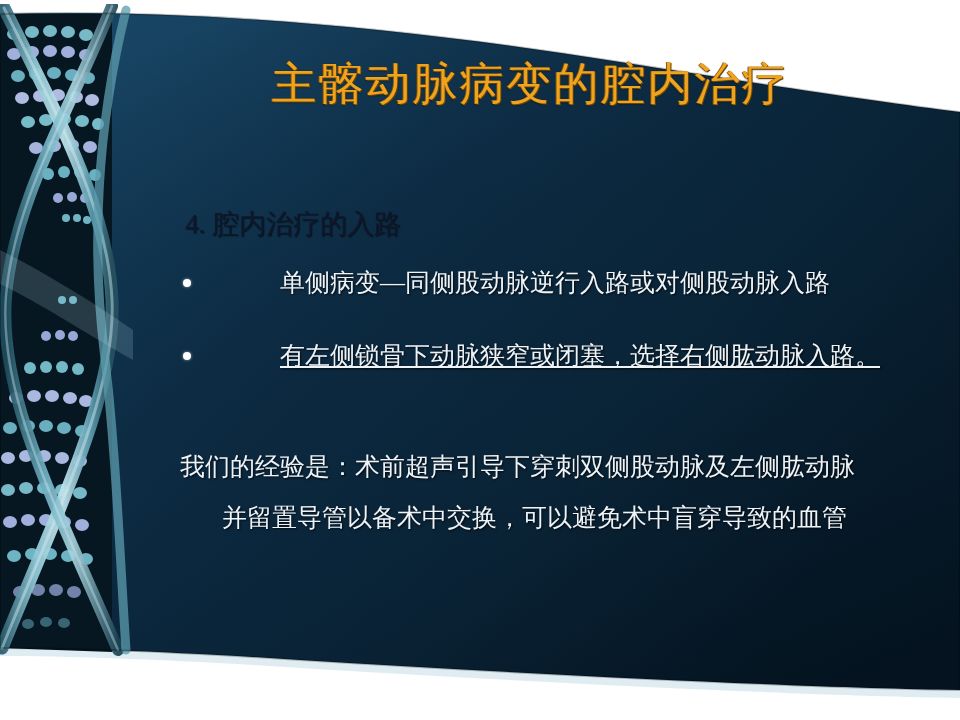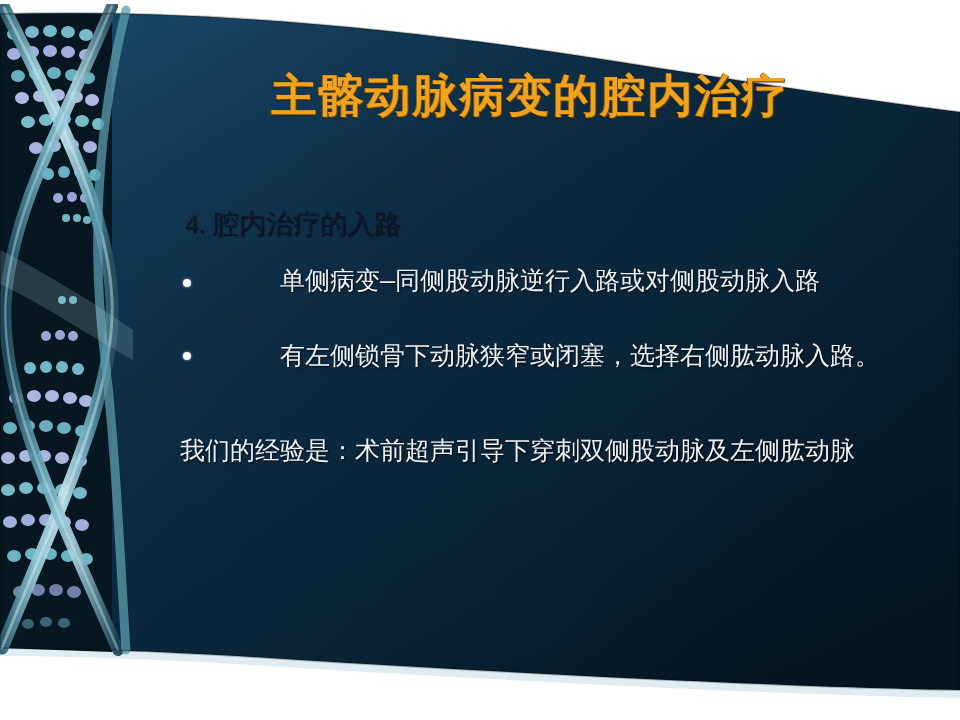--- a/index.html
+++ b/index.html
@@ -35,26 +35,26 @@
   .content {
     position: absolute;
     left: 0; top: 0;
     width: 960px;
     height: 720px;
   }
 
   .slide-title {
     position: absolute;
     left: 130px;
-    top: 68px;
+    top: 56px;
     width: 800px;
     text-align: center;
     font-size: 45px;
     line-height: 56px;
-    font-weight: bold;
+    font-weight: normal;
     color: #f0a41e;
     letter-spacing: 2px;
     text-shadow:
        1px  1px 0 #6b4407,
       -1px  0px 0 #8a5a0c,
        0px  1px 2px rgba(0,0,0,.65);
     white-space: nowrap;
   }
 
   .subhead {
@@ -94,38 +94,38 @@
   }
 
   .bullet-text {
     display: block;
     padding-left: 100px;
     font-size: 25px;
     line-height: 33px;
     color: #eef3f8;
     text-shadow: 1px 1px 2px rgba(0,0,0,.75);
     white-space: nowrap;
-    font-family: Liberation Mono, monospace;
   }
 
   .bullet-cont {
     display: block;
     padding-left: 100px;
     margin-top: 40px;
     font-size: 25px;
     line-height: 33px;
     color: #eef3f8;
     text-shadow: 1px 1px 2px rgba(0,0,0,.75);
     white-space: nowrap;
+    text-decoration: underline;
   }
 
   .para {
     position: absolute;
     left: 180px;
-    top: 434px;
+    top: 450px;
     width: 770px;
   }
   .para-line {
     display: block;
     font-size: 25px;
     line-height: 33px;
     color: #eef3f8;
     text-shadow: 1px 1px 2px rgba(0,0,0,.75);
     white-space: nowrap;
     margin-bottom: 18px;
@@ -356,16 +356,17 @@
 
       <div class="bullet-row">
         <span class="bullet-dot"></span>
         <span class="bullet-cont">有左侧锁骨下动脉狭窄或闭塞，选择右侧肱动脉入路。</span>
       </div>
 
     </div>
 
     <div class="para">
       <span class="para-line">我们的经验是：术前超声引导下穿刺双侧股动脉及左侧肱动脉</span>
+      <span class="para-line indent">并留置导管以备术中交换，可以避免术中盲穿导致的血管</span>
     </div>
 
   </div>
 </div>
 
 </body></html>

